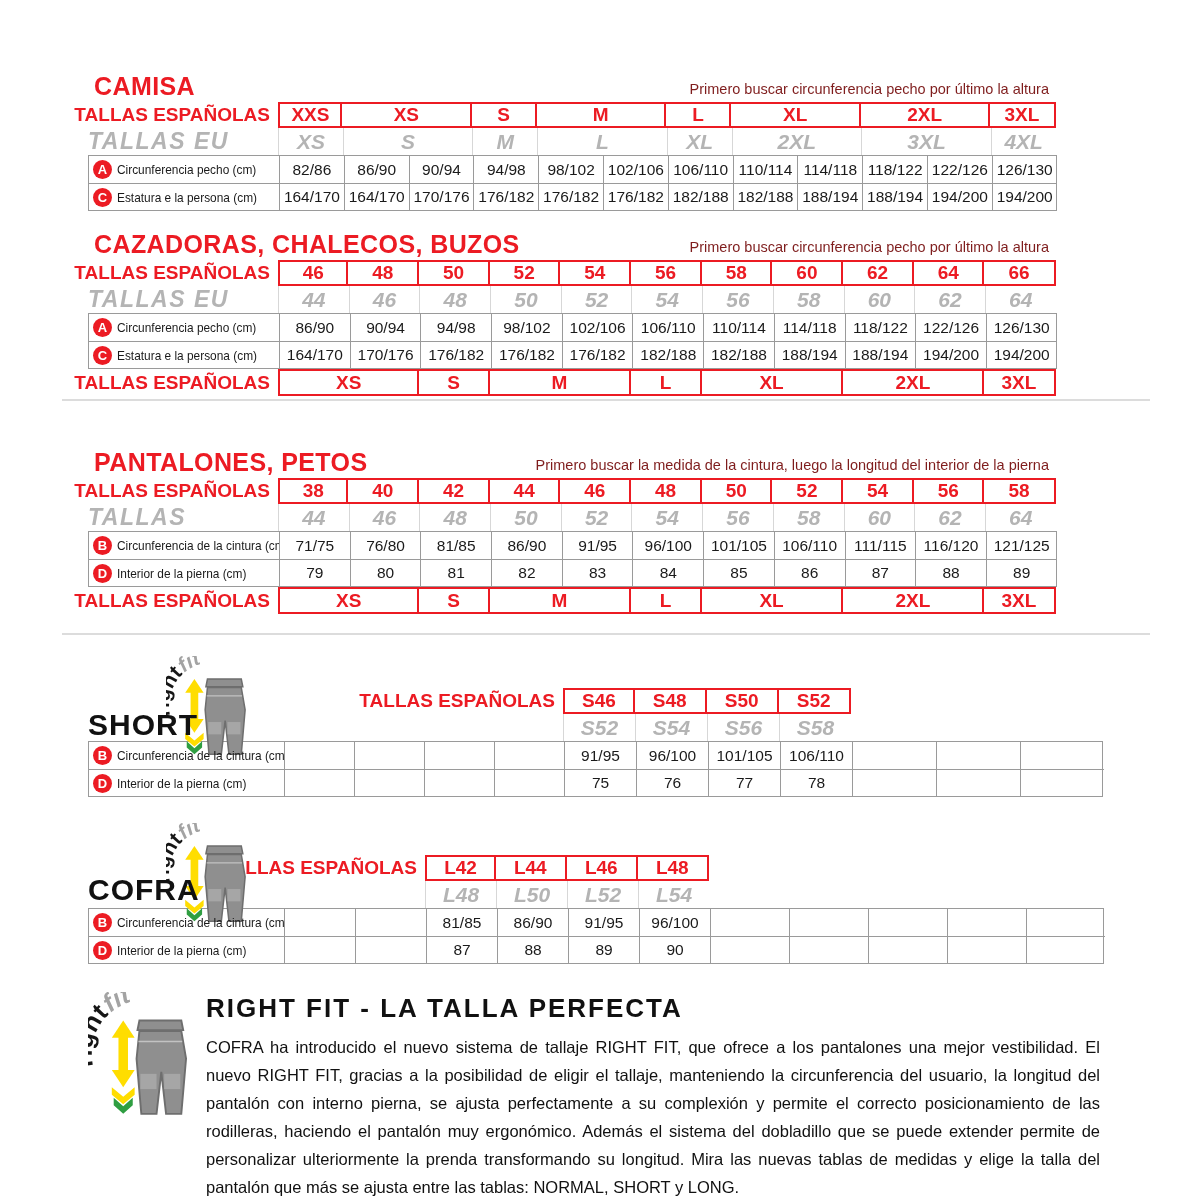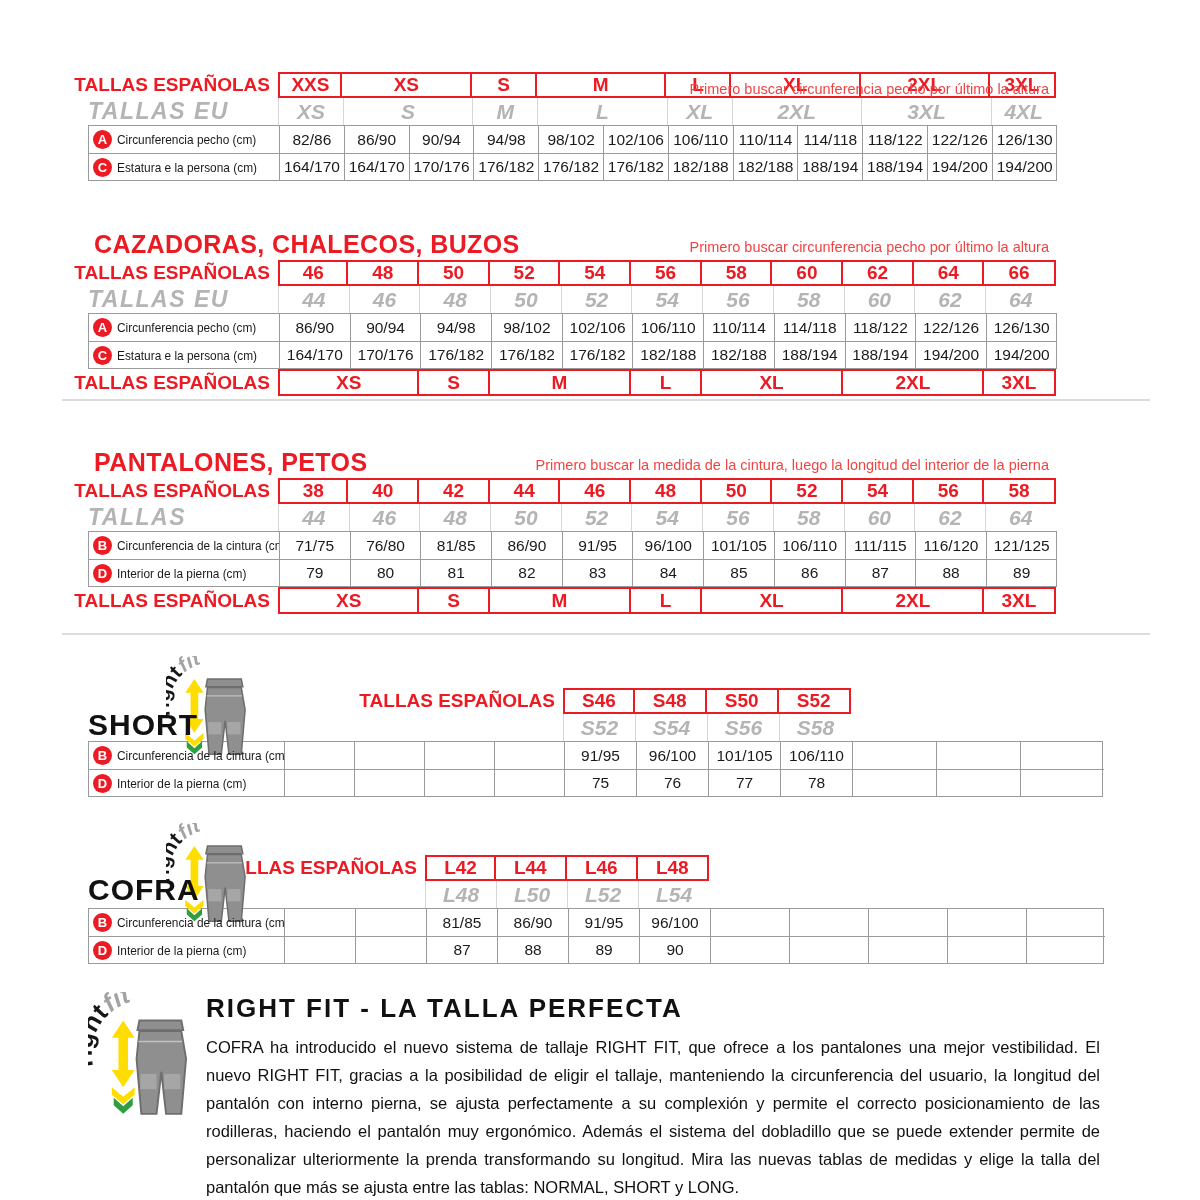--- a/index.html
+++ b/index.html
@@ -1,20 +1,20 @@
 <!DOCTYPE html>
 <html style="--red: #ec1b23; --gray-text: #b4b4b4; --table-border: #9a9a9a; --yellow: #ffdd00; --green: #2f9e41; --pants-gray: #8f8f8f;"><head>
 <meta charset="utf-8">
 <style>
   html,body{margin:0;padding:0;background:#fff;}
   .page{position:relative;width:1200px;height:1200px;background:#fff;overflow:hidden;
         font-family:"Liberation Sans",sans-serif;color:#1a1a1a;}
   .sec{position:absolute;left:88px;}
   .sec-title{color:var(--red);font-weight:bold;font-size:25px;letter-spacing:.4px;height:30px;padding-left:6px;}
-  .note{position:absolute;right:8px;top:9px;font-size:14.5px;color:#ef4444;}
+  .note{position:absolute;right:8px;top:9px;font-size:14.5px;color:#7f1d1d;}
   .trow{display:grid;grid-template-columns:var(--gtc);}
   .size-row{height:26px;}
   .eu-row{height:27px;font-style:italic;}
   .footer-row{height:27px;}
   .es-label{color:var(--red);font-weight:bold;font-size:19px;display:flex;align-items:center;
             justify-content:flex-end;padding-right:8px;white-space:nowrap;}
   .red-box{border:2.5px solid var(--red);margin-left:-2.5px;background:#fff;color:var(--red);
            font-weight:bold;font-size:19px;display:flex;align-items:center;justify-content:center;}
   .red-box.first{margin-left:0;}
   .eu-label{color:var(--gray-text);font-weight:bold;font-size:23px;letter-spacing:1.5px;
@@ -38,20 +38,21 @@
   .rf-title{font-weight:bold;font-size:26px;letter-spacing:2px;color:#111;padding-top:5px;}
   .rf-par{margin-top:9px;font-size:16.5px;line-height:28px;text-align:justify;color:#111;}
   .rf-block{margin-left:118px;width:894px;}
 </style>
 </head>
 <body>
 
 <div class="page">
 
   <div class="sec" style="top:72px;width:969px;--gtc:190px repeat(12,64.8px);">
+    <div class="sec-title">CAMISA</div>
     <div class="note">Primero buscar circunferencia pecho por último la altura</div>
     <div class="tbl">
         <div class="trow size-row">
           <div class="es-label" style="grid-column: 1 / span 1;">TALLAS ESPAÑOLAS</div>
           <div class="red-box first" style="grid-column: 2 / span 1;">XXS</div>
           <div class="red-box" style="grid-column: 3 / span 2;">XS</div>
           <div class="red-box" style="grid-column: 5 / span 1;">S</div>
           <div class="red-box" style="grid-column: 6 / span 2;">M</div>
           <div class="red-box" style="grid-column: 8 / span 1;">L</div>
           <div class="red-box" style="grid-column: 9 / span 2;">XL</div>

